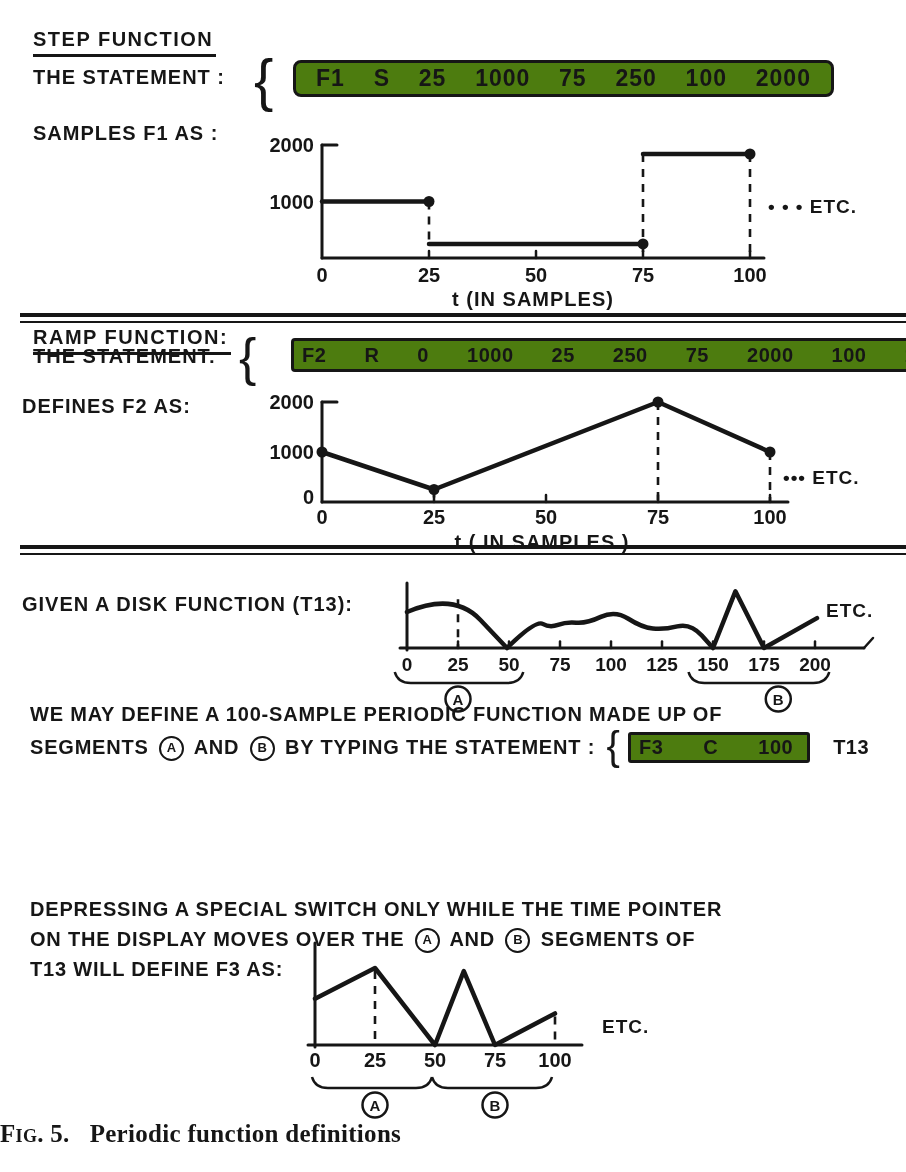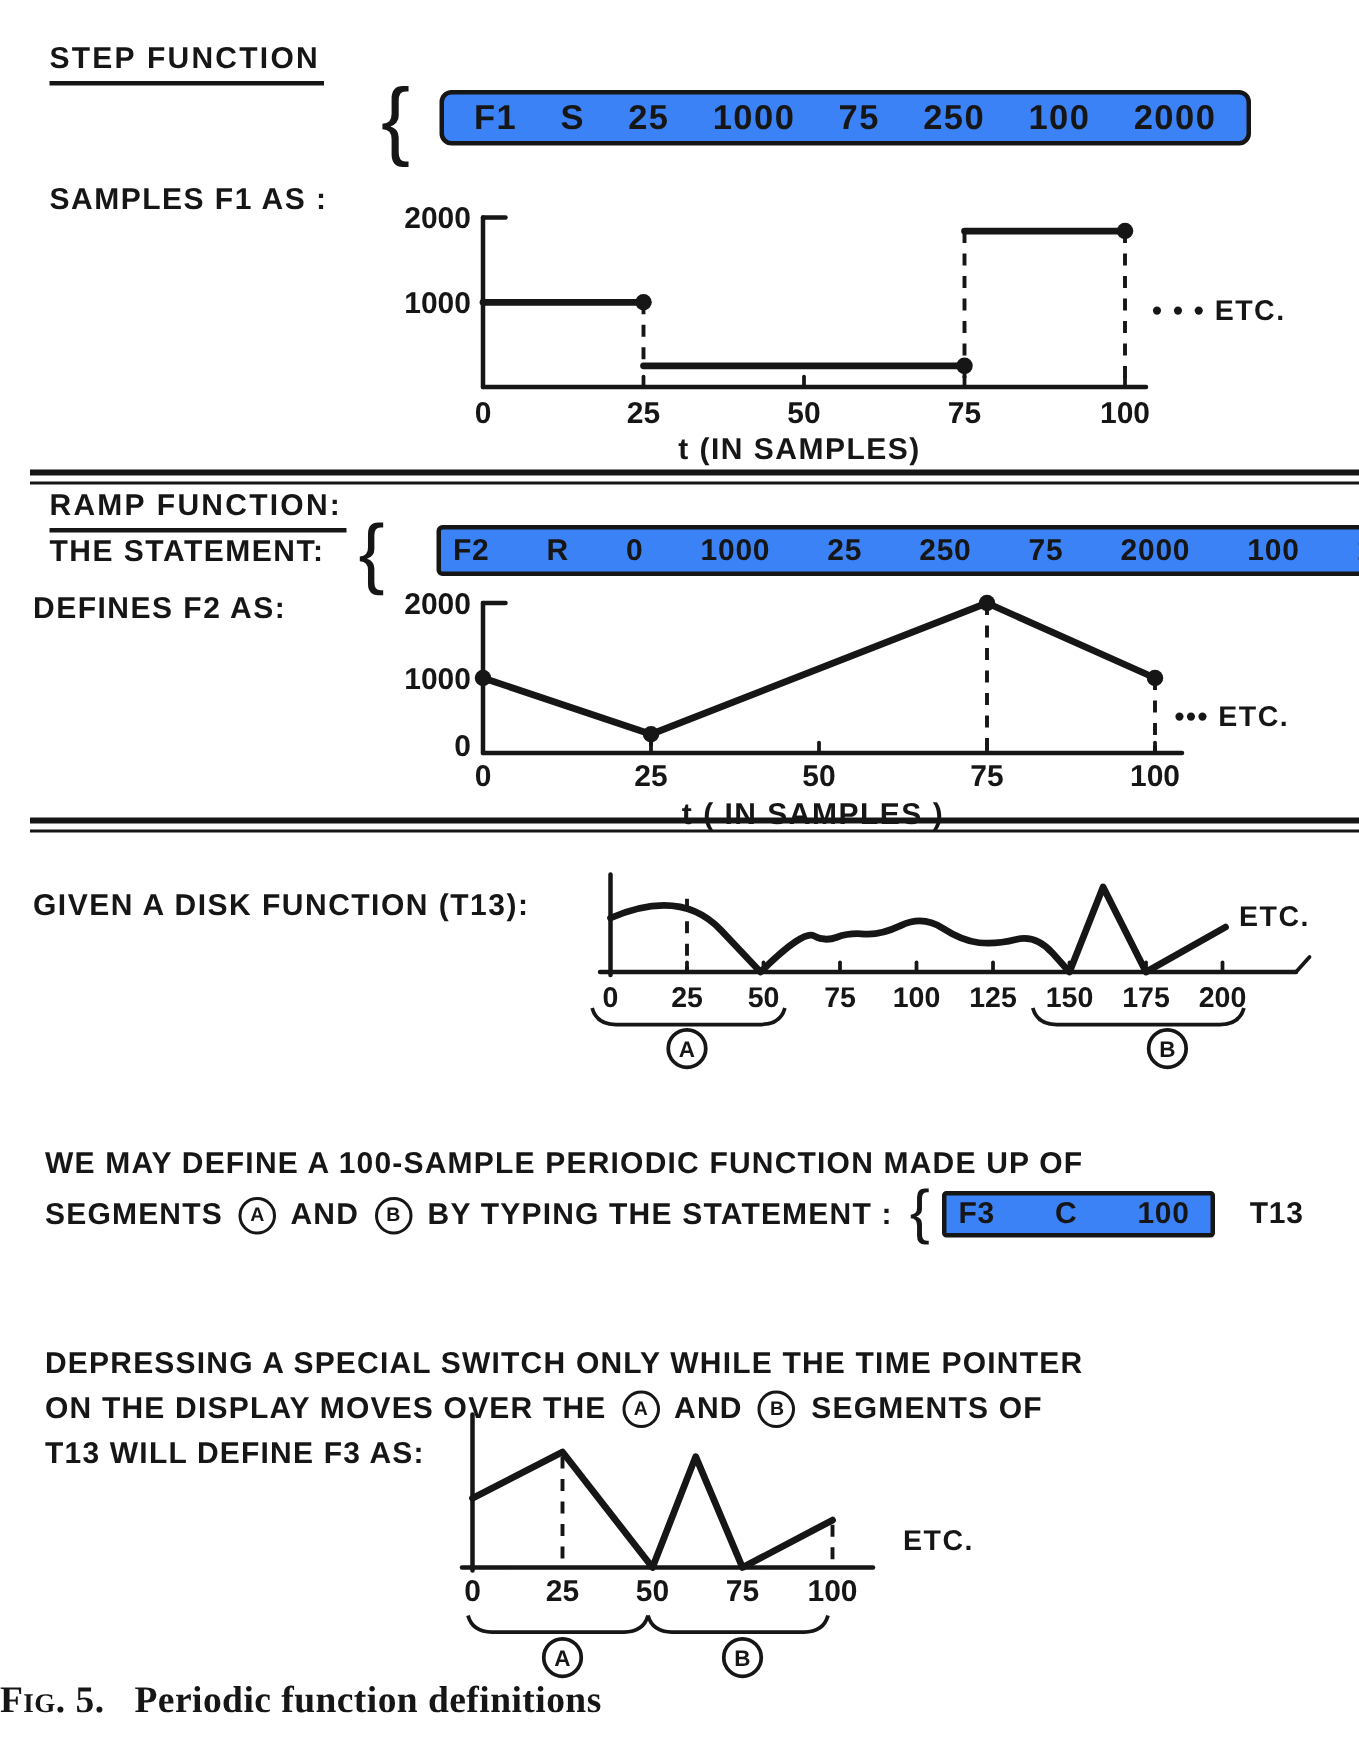--- a/index.html
+++ b/index.html
@@ -9,64 +9,65 @@
       padding:0 3px 3px 0;white-space:nowrap;}
   .pos-step-heading{left:33px;top:28px;}
   .pos-ramp-heading{left:33px;top:326px;}
   .pos-core-heading{left:33px;top:559px;}
   .lbl{position:absolute;font-size:20px;letter-spacing:1px;white-space:nowrap;}
   .pos-defines-f1{left:33px;top:122px;}
   .pos-defines-f2{left:22px;top:395px;}
   .pos-given{left:22px;top:593px;}
   .stmtrow{position:absolute;height:44px;}
   .pos-step-row{left:33px;top:58px;width:860px;}
-  .pos-ramp-row{left:33px;top:349px;width:860px;}
+  .pos-ramp-row{left:33px;top:337px;width:860px;}
   .stmtrow .rowlbl{position:absolute;left:0;top:8px;font-size:20px;letter-spacing:1px;white-space:nowrap;}
   .brace{font-weight:400;line-height:1;}
   .b1{position:absolute;left:221px;top:-7px;font-size:58px;}
   .b2{position:absolute;left:206px;top:-6px;font-size:52px;}
   .b3{display:inline-block;vertical-align:middle;font-size:40px;position:relative;top:-3px;margin:0 1px 0 5px;}
   .stmtbox{box-sizing:border-box;border:3px solid #161616;display:flex;align-items:center;
-           justify-content:space-between;background:#3b82f6;}
+           justify-content:space-between;background:#4d7c0f;}
   .box1{position:absolute;left:260px;top:2px;width:541px;height:37px;border-radius:8px;
         padding:0 20px;font-size:23px;letter-spacing:1px;}
   .box2{position:absolute;left:258px;top:1px;width:671px;height:34px;border-radius:4px;
         padding:0 8px;font-size:20px;letter-spacing:0.5px;}
   .box3{display:inline-flex;vertical-align:middle;width:182px;height:31px;border-radius:3px;
         padding:0 8px;font-size:20px;letter-spacing:0.5px;position:relative;top:-2px;gap:40px;}
   .rule{position:absolute;left:20px;width:886px;height:4px;border-top:4px solid #161616;
         border-bottom:2px solid #161616;}
   .pos-rule1{top:313px;}
   .pos-rule2{top:545px;}
   .plot{position:absolute;}
   .pos-svg-step{left:240px;top:133px;}
   .pos-svg-ramp{left:240px;top:392px;}
   .pos-svg-disk{left:390px;top:575px;}
   .pos-svg-f3{left:250px;top:935px;}
   svg text{font-family:"Liberation Sans",sans-serif;font-weight:bold;}
   .para{position:absolute;font-size:20px;letter-spacing:0.8px;white-space:nowrap;}
-  .pos-para1{left:30px;top:761px;}
+  .pos-para1{left:30px;top:699px;}
   .pos-para1 .pline{line-height:30px;height:30px;}
   .pos-para2{left:30px;top:858px;margin-top:36px;}
   .pos-para2 .pline{line-height:30px;height:30px;}
   .circ{display:inline-flex;align-items:center;justify-content:center;width:21px;height:21px;
         border:2.5px solid #161616;border-radius:50%;font-size:13px;font-weight:bold;
         margin:0 4px;position:relative;top:-2px;letter-spacing:0;}
   .caption{position:absolute;left:0;top:1120px;width:888px;text-align:left;
            font-family:"Liberation Serif",serif;font-weight:600;font-size:25px;letter-spacing:0.3px;}
   .caption .sc{font-variant:small-caps;}
   .caption .num{margin-right:20px;}
 </style>
 </head>
 <body>
 
 <div class="page">
 
   <div class="h1 pos-step-heading">STEP FUNCTION</div>
   <div class="stmtrow pos-step-row">
+    <span class="rowlbl">THE STATEMENT :</span>
     <span class="brace b1">{</span>
     <div class="stmtbox box1" id="box-step">
         <span>F1</span>
         <span>S</span>
         <span>25</span>
         <span>1000</span>
         <span>75</span>
         <span>250</span>
         <span>100</span>
         <span>2000</span>

